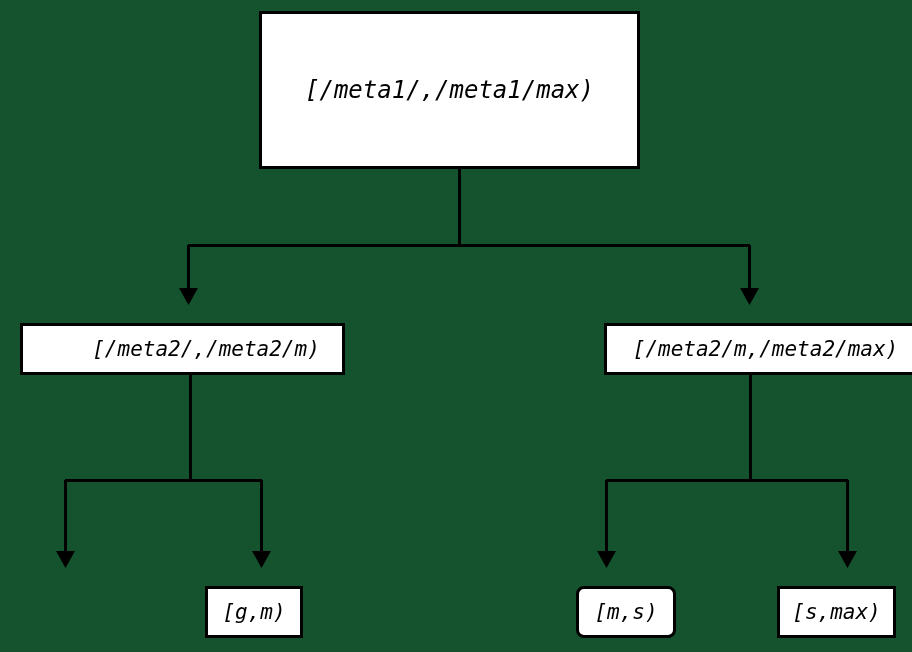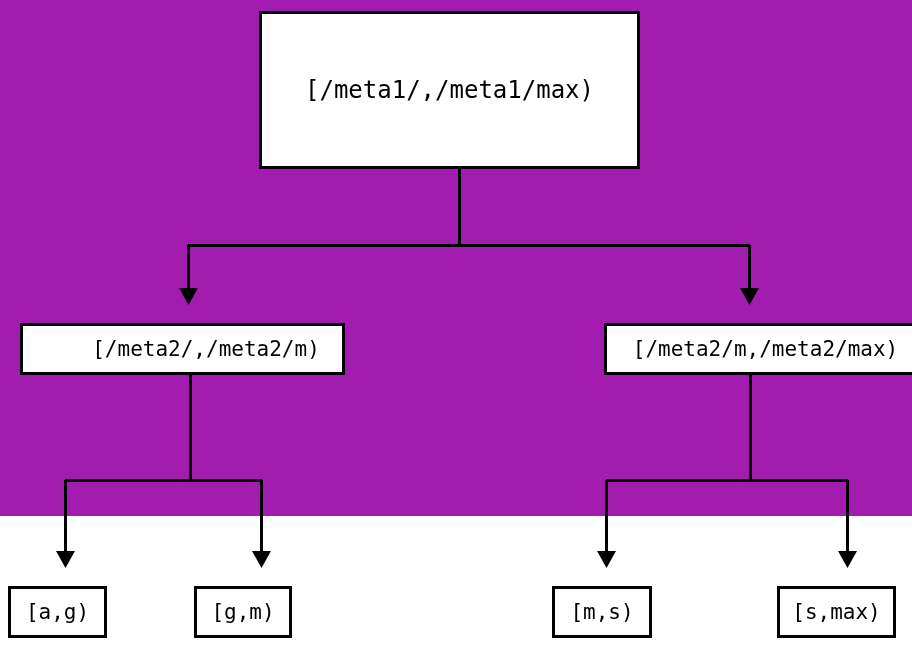--- a/index.html
+++ b/index.html
@@ -10,22 +10,23 @@
   }
   body {
     width: 912px;
     height: 652px;
     font-family: "DejaVu Sans Mono", "Liberation Mono", monospace;
     overflow: hidden;
   }
   #diagram-root {
     position: relative;
     width: 912px;
-    height: 516px;
-    background: #a21caf;
+    height: 652px;
+    background: #14532d;
+    font-style: italic;
   }
   #tree-svg {
     position: absolute;
     left: 0;
     top: 0;
     width: 912px;
     height: 652px;
     display: block;
   }
   .node-box {
@@ -56,22 +57,22 @@
     font-size: 21px;
   }
   .node-mid-left  { left: 20px;  width: 325px; padding-left: 47px; }
   .node-mid-right { left: 604px; width: 323px; }
   .node-leaf {
     top: 586px;
     height: 52px;
     font-size: 21px;
   }
   .node-leaf-1 { left: 8px;   width: 99px;  }
-  .node-leaf-2 { left: 194px; width: 98px;  }
-  .node-leaf-3 { left: 552px; width: 100px; }
+  .node-leaf-2 { left: 205px; width: 98px;  }
+  .node-leaf-3 { left: 576px; width: 100px; border-radius: 8px; }
   .node-leaf-4 { left: 777px; width: 119px; }
 </style>
 </head>
 <body>
 
 <div id="diagram-root">
 
   <svg id="tree-svg" viewBox="0 0 912 652" xmlns="http://www.w3.org/2000/svg">
     <g stroke="#000000" stroke-width="3" fill="none" shape-rendering="crispEdges">
 
@@ -104,21 +105,20 @@
       <polygon points="838,551 857,551 847.5,568"></polygon>
     </g>
   </svg>
 
   <div class="node-box node-root">[/meta1/,/meta1/max)</div>
 
   <div class="node-box node-mid node-mid-left">[/meta2/,/meta2/m)</div>
 
   <div class="node-box node-mid node-mid-right">[/meta2/m,/meta2/max)</div>
 
-  <div class="node-box node-leaf node-leaf-1">[a,g)</div>
 
   <div class="node-box node-leaf node-leaf-2">[g,m)</div>
 
   <div class="node-box node-leaf node-leaf-3">[m,s)</div>
 
   <div class="node-box node-leaf node-leaf-4">[s,max)</div>
 
 </div>
 
 </body></html>

